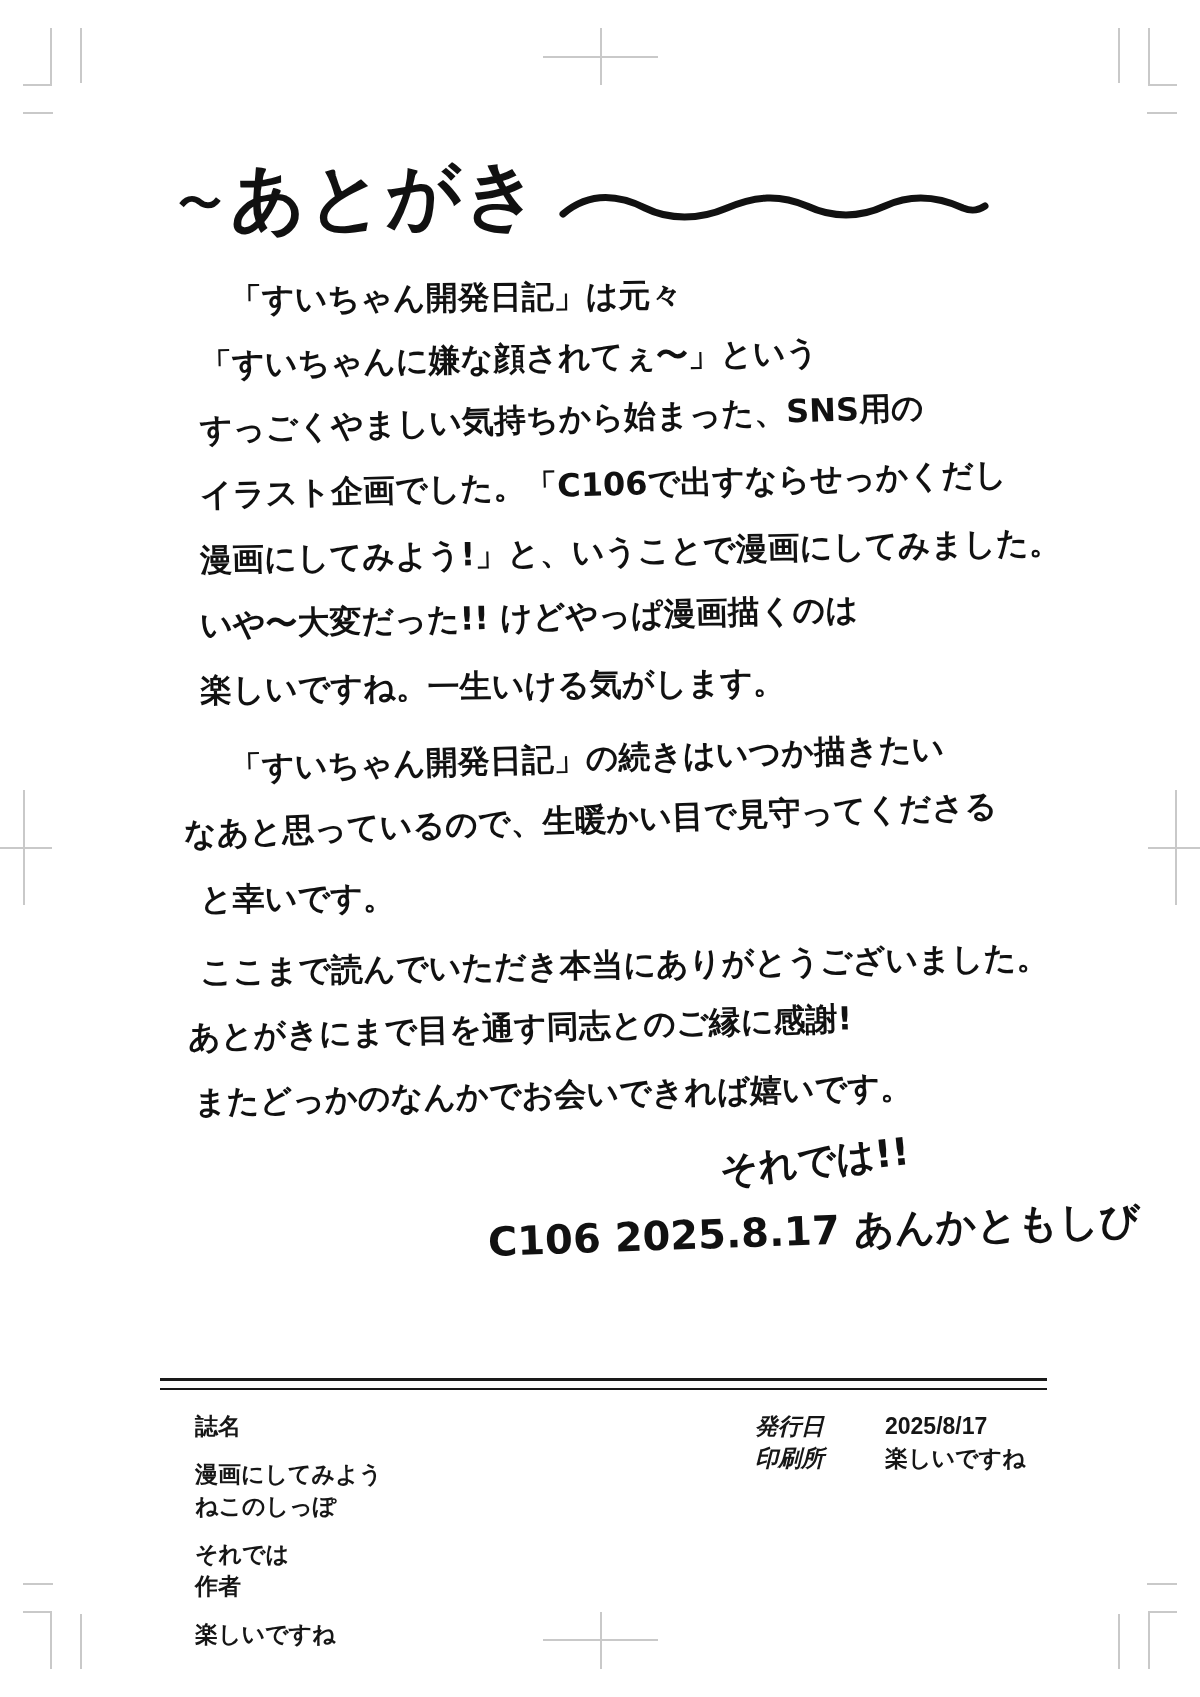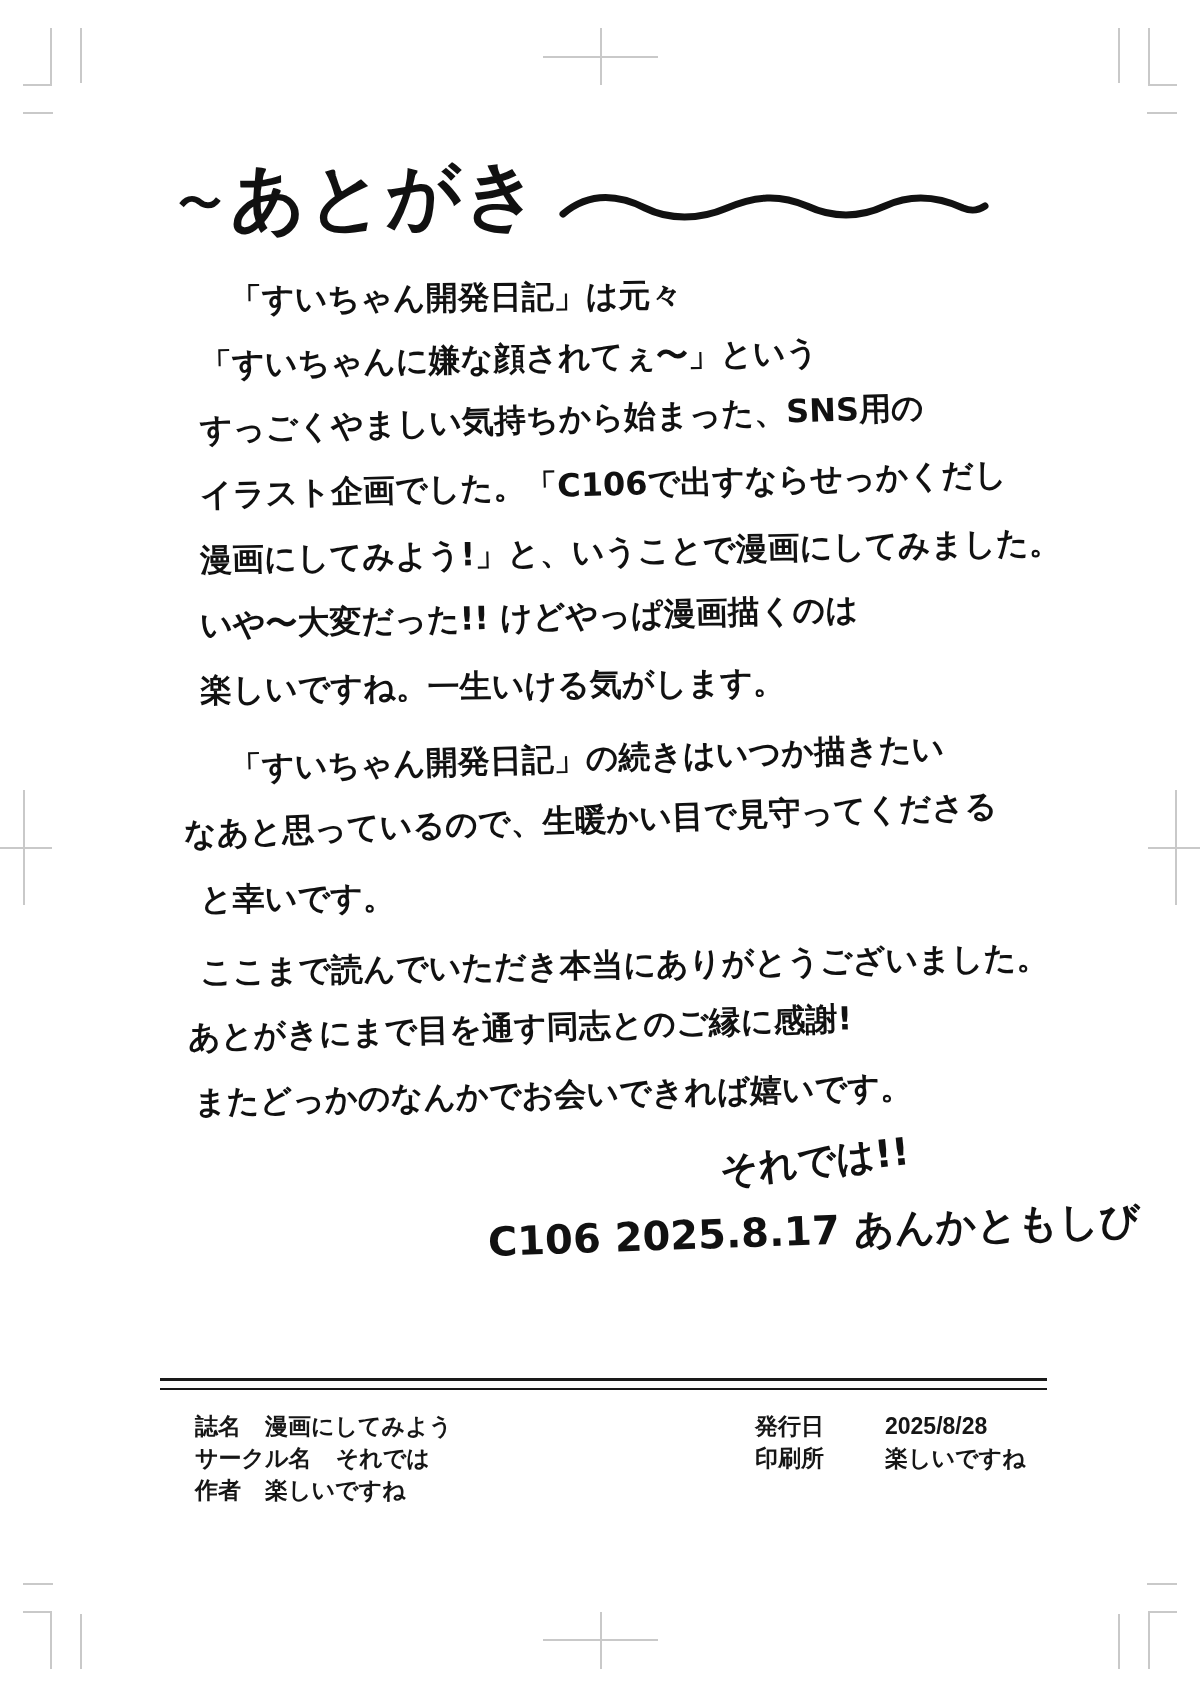--- a/index.html
+++ b/index.html
@@ -63,22 +63,22 @@
     border-top:3px solid #1a1a1a;border-bottom:2px solid #1a1a1a;
   }
   .colophon-col{
     position:absolute;top:1410px;
     font-family:"Liberation Sans", sans-serif;
     font-size:23px;font-weight:600;line-height:32px;color:#161616;
   }
   .colophon-left{left:195px;}
   .colophon-right{left:755px;}
   .colophon-row{display:flex;white-space:nowrap;}
-  .colophon-left .colophon-row{gap:24px;}
-  .colophon-right .colophon-row .c-label{min-width:100px;}
+  .colophon-left .colophon-row{gap:16px;flex-direction:column;}
+  .colophon-right .colophon-row .c-label{min-width:100px;font-style:italic;}
   .colophon-right .colophon-row{gap:30px;}
 </style>
 </head>
 <body>
 
 <div>
   <div class="trim v" style="left:50px;top:28px;height:57px;"></div>
   <div class="trim h" style="left:23px;top:84px;width:29px;"></div>
   <div class="trim v" style="left:80px;top:28px;height:55px;"></div>
   <div class="trim h" style="left:23px;top:112px;width:30px;"></div>
@@ -155,31 +155,31 @@
 </div>
 
 <div class="colophon-rule"></div>
 
 <div class="colophon-col colophon-left">
   <div class="colophon-row">
     <span class="c-label">誌名</span>
     <span class="c-value">漫画にしてみよう</span>
   </div>
   <div class="colophon-row">
-    <span class="c-label">サークル名</span>
+    <span class="c-label">ねこのしっぽ</span>
     <span class="c-value">それでは</span>
   </div>
   <div class="colophon-row">
     <span class="c-label">作者</span>
     <span class="c-value">楽しいですね</span>
   </div>
 </div>
 
 <div class="colophon-col colophon-right">
   <div class="colophon-row">
     <span class="c-label">発行日</span>
-    <span class="c-value">2025/8/28</span>
+    <span class="c-value">2025/8/17</span>
   </div>
   <div class="colophon-row">
     <span class="c-label">印刷所</span>
     <span class="c-value">楽しいですね</span>
   </div>
 </div>
 
 </body></html>

